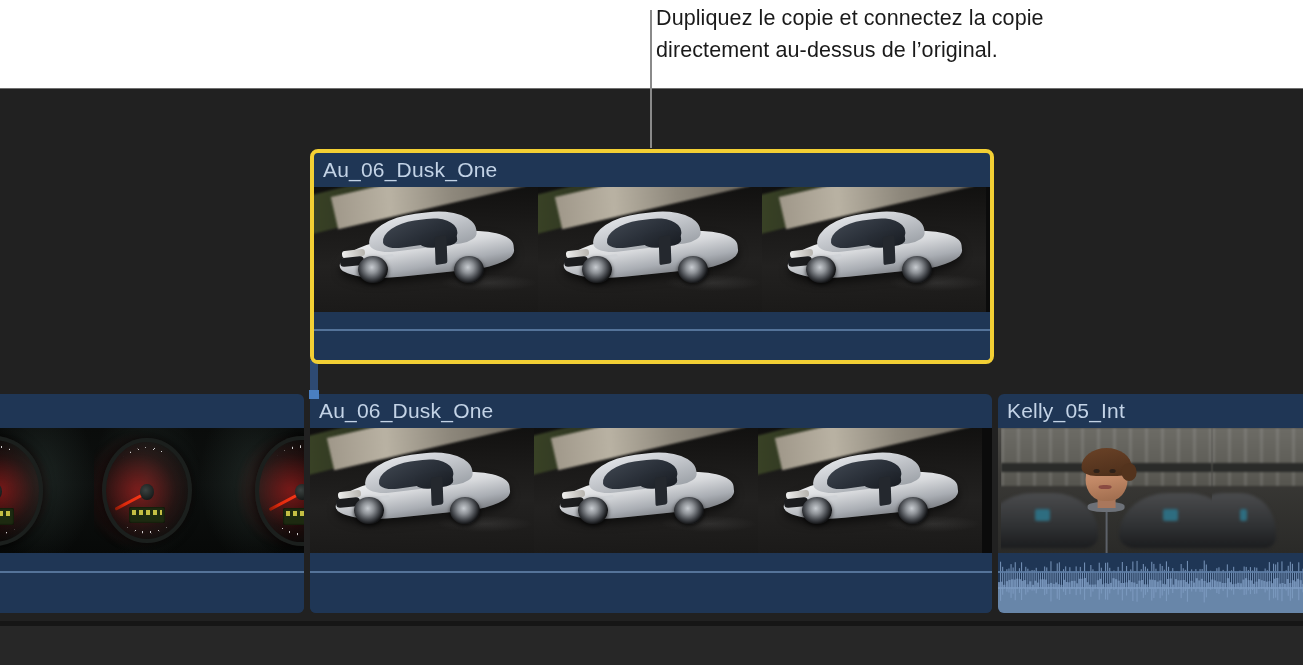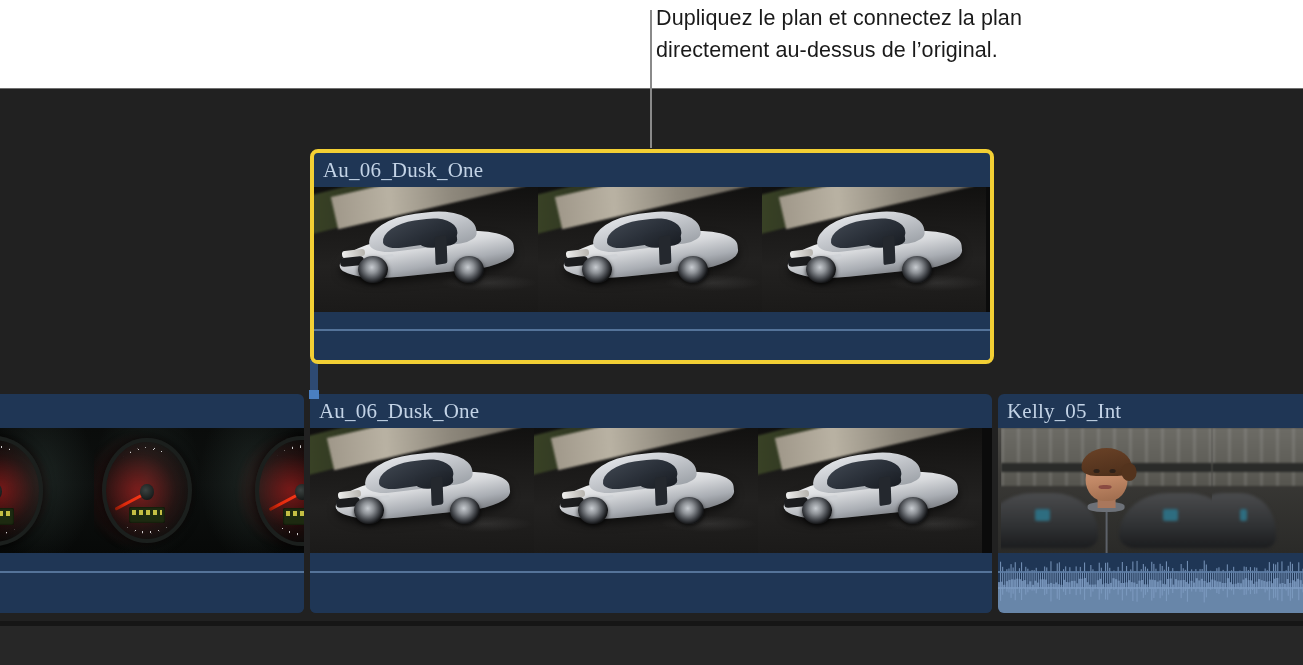--- a/index.html
+++ b/index.html
@@ -73,21 +73,20 @@
     background: #161616;
   }
 
   
   .clip {
     position: absolute;
     background: #1f3655;
     border-radius: 6px;
     overflow: hidden;
     box-sizing: border-box;
-    font-family: Liberation Serif, serif;
   }
   .clip-title {
     position: absolute;
     left: 0; top: 0;
     width: 100%;
     height: 34px;
     color: #c3d3e6;
     font-size: 21px;
     line-height: 34px;
     padding-left: 9px;
@@ -515,21 +514,21 @@
   #selected-clip {
     border: 4px solid #f2cf34;
     border-radius: 8px;
     z-index: 12;
   }
 </style>
 </head>
 <body>
 
 <div id="callout-area">
-  <div id="callout-text">Dupliquez le plan et connectez la plan
+  <div id="callout-text">Dupliquez le copie et connectez la copie
 directement au-dessus de l’original.</div>
 </div>
 <div id="leader-line"></div>
 
 <div id="timeline">
 
   <div id="connector-line" style="left:310px; top:271px; height:30px;"></div>
   <div id="connector-dot" style="left:309px; top:301px;"></div>
 
   <div class="clip" id="selected-clip" style="left:310px; top:60px; width:684px; height:215px;">

